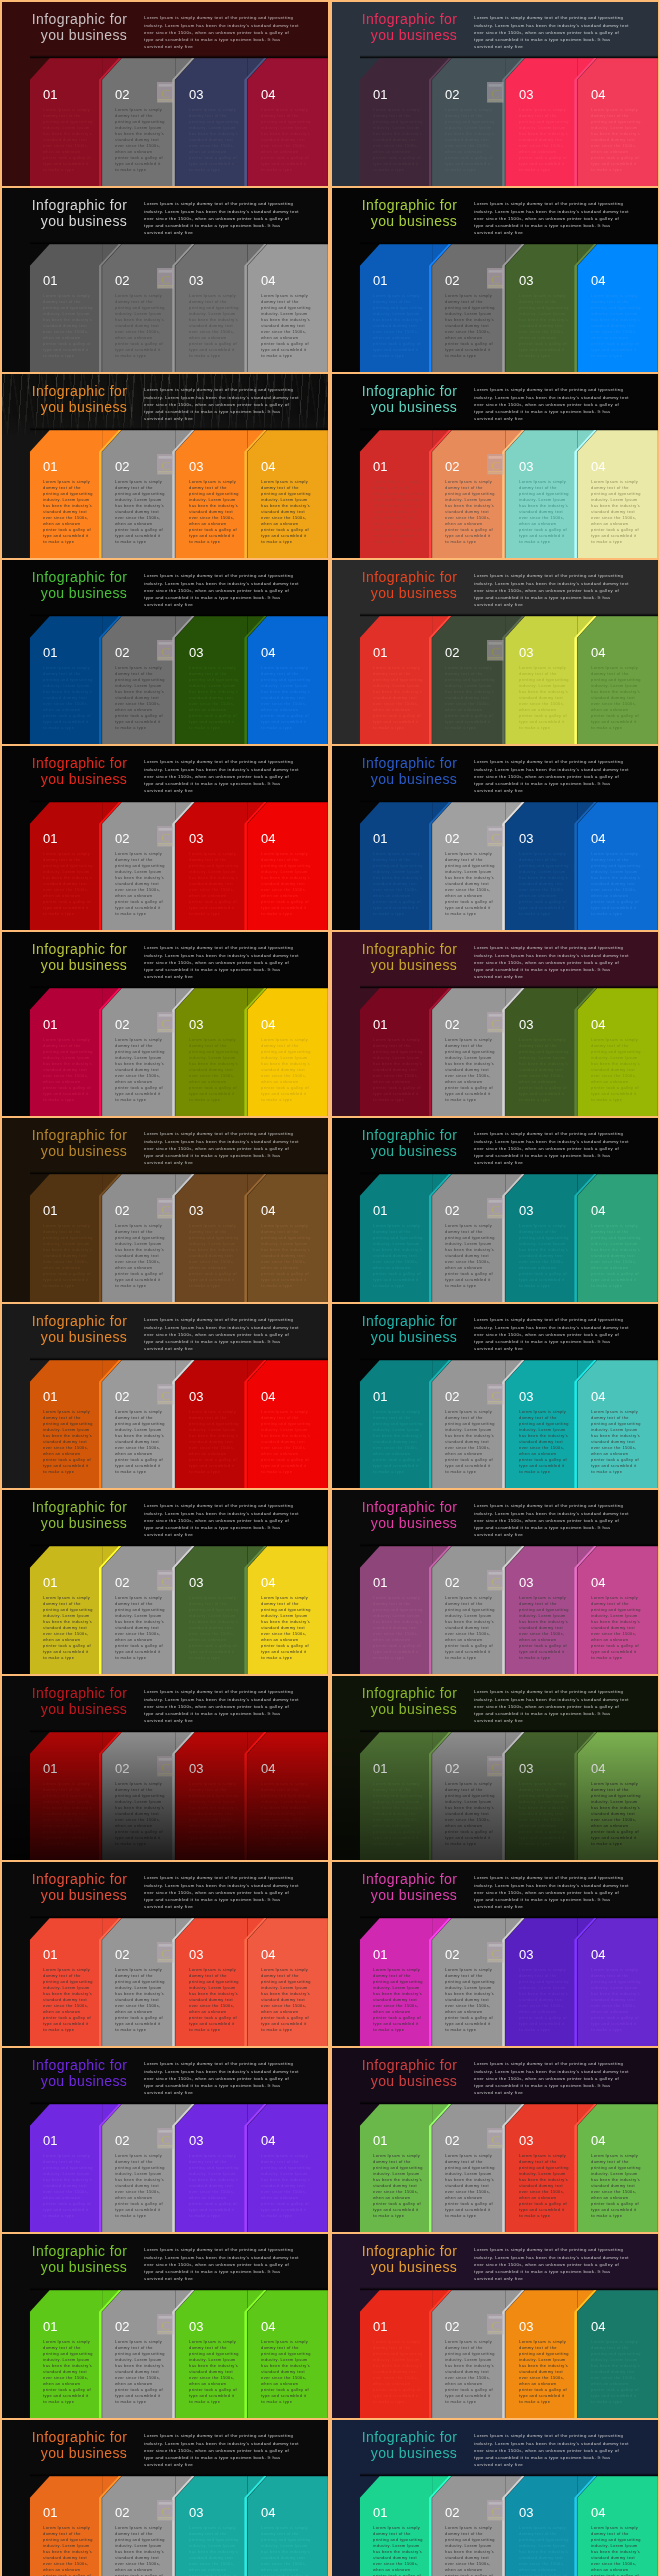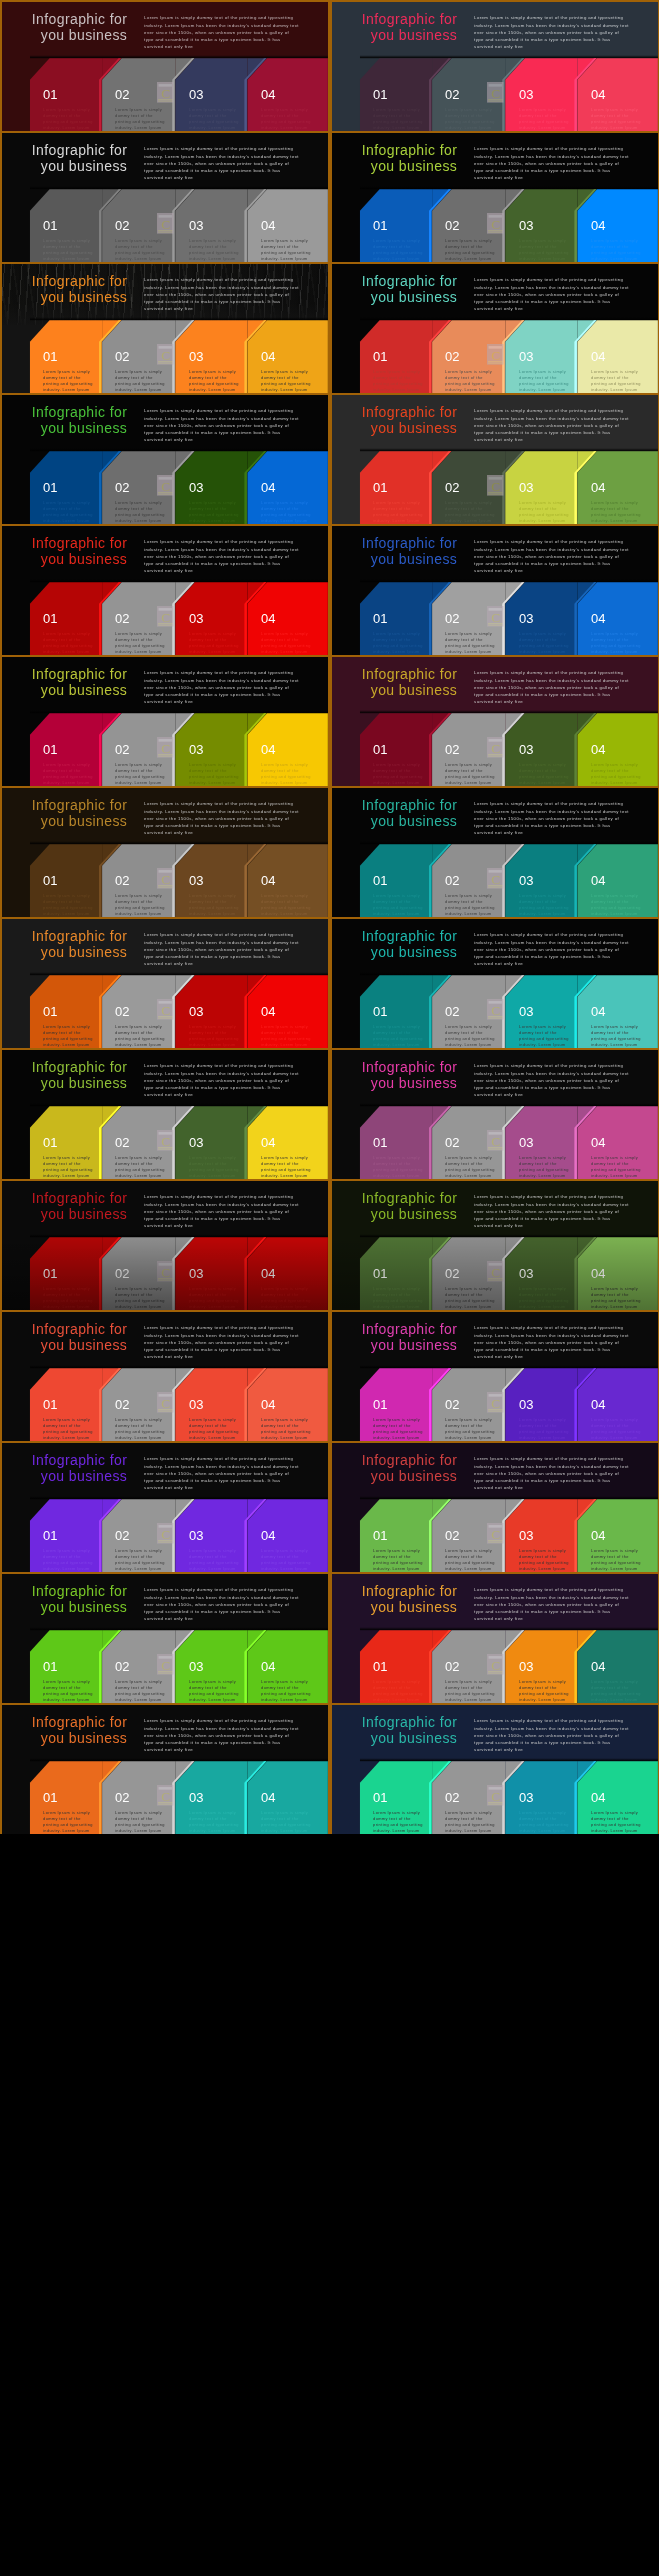--- a/index.html
+++ b/index.html
@@ -1,18 +1,18 @@
 <!DOCTYPE html>
 <html style="font-size:8.2px"><head>
 <meta charset="utf-8">
 <style>
   html,body{margin:0;padding:0;background:#000;}
   body{width:659px;font-family:"Liberation Sans",sans-serif;}
   .grid{display:grid;grid-template-columns:330px 330px;width:659px;}
-  .tile{width:330px;height:131px;position:relative;overflow:hidden;background:#a16207;}
+  .tile{width:330px;height:186px;position:relative;overflow:hidden;background:#fdba74;}
   .slide{position:absolute;left:2.1px;top:2.1px;width:326px;height:184px;overflow:hidden;}
   .ttl{position:absolute;left:7.2px;top:8.8px;width:118px;text-align:right;font-size:14px;line-height:16px;white-space:nowrap;letter-spacing:0.4px;}
   .hbody{position:absolute;left:142px;top:12.4px;width:155px;font-size:4.3px;line-height:7.2px;letter-spacing:0.4px;}
   .psvg{position:absolute;left:0;top:0;}
   .pnum{position:absolute;font-size:13px;line-height:13px;}
   .ptext{position:absolute;width:50px;font-size:3.9px;line-height:6px;letter-spacing:0.4px;}
   .wm{position:absolute;left:155px;top:80px;width:16.5px;height:20.6px;opacity:.55;}
     .photo{position:absolute;left:0;top:0;width:326px;height:61px;overflow:hidden;
     background:
       repeating-linear-gradient(94deg, rgba(0,0,0,.70) 0 2.1px, rgba(150,150,155,.18) 2.1px 3.1px, rgba(0,0,0,.55) 3.1px 8.8px, rgba(120,122,128,.12) 8.8px 10.3px, rgba(0,0,0,.60) 10.3px 17.5px),

